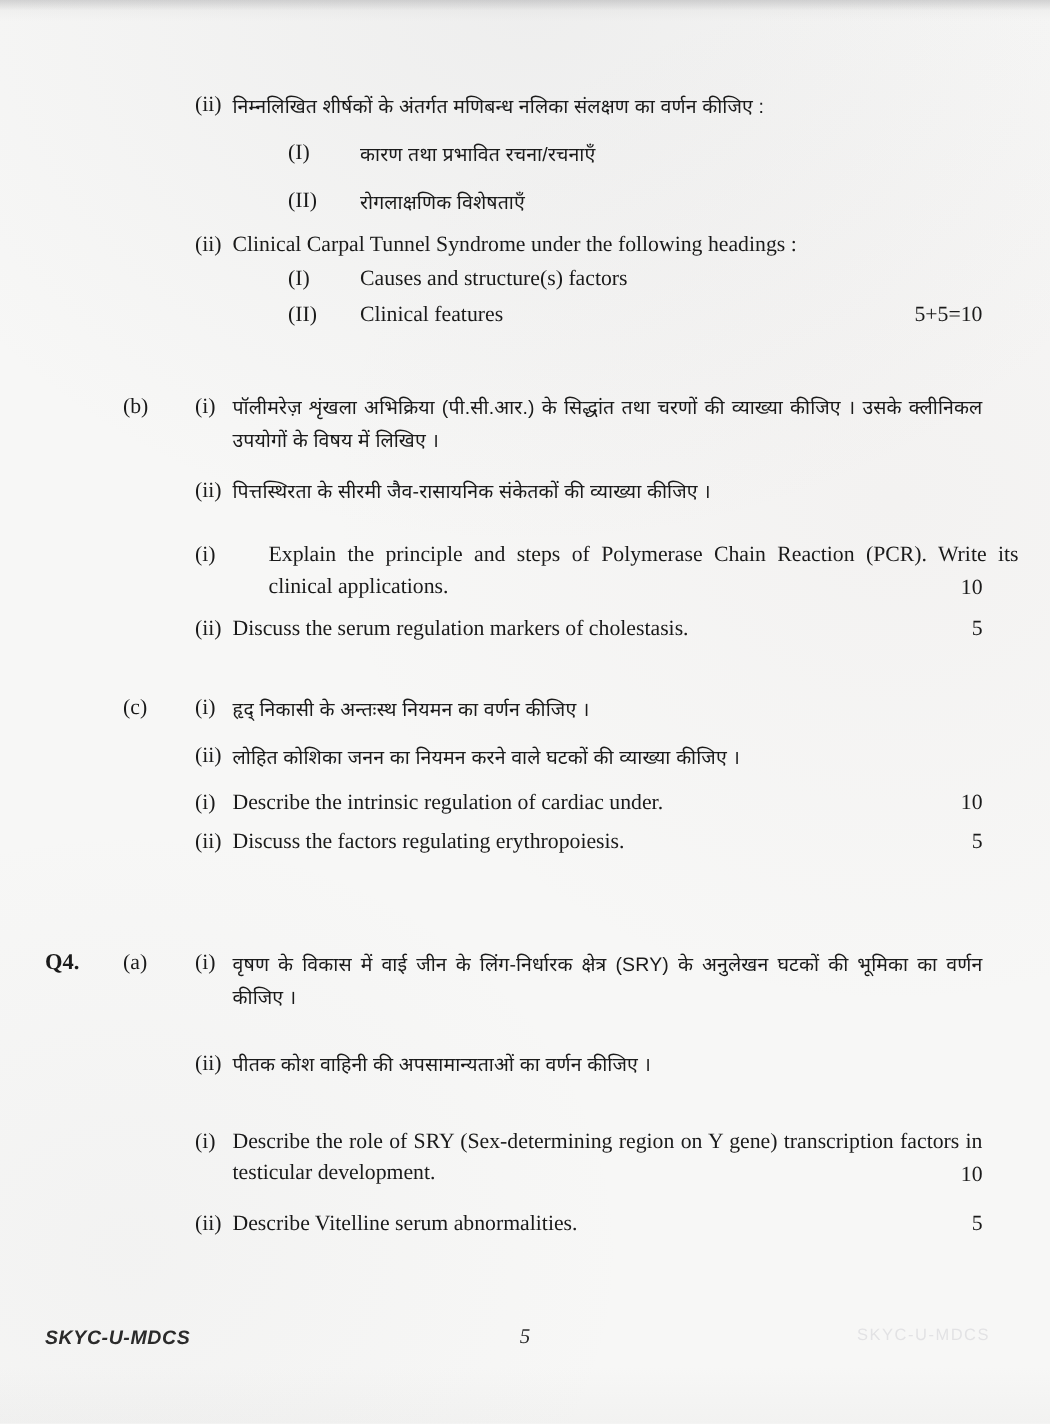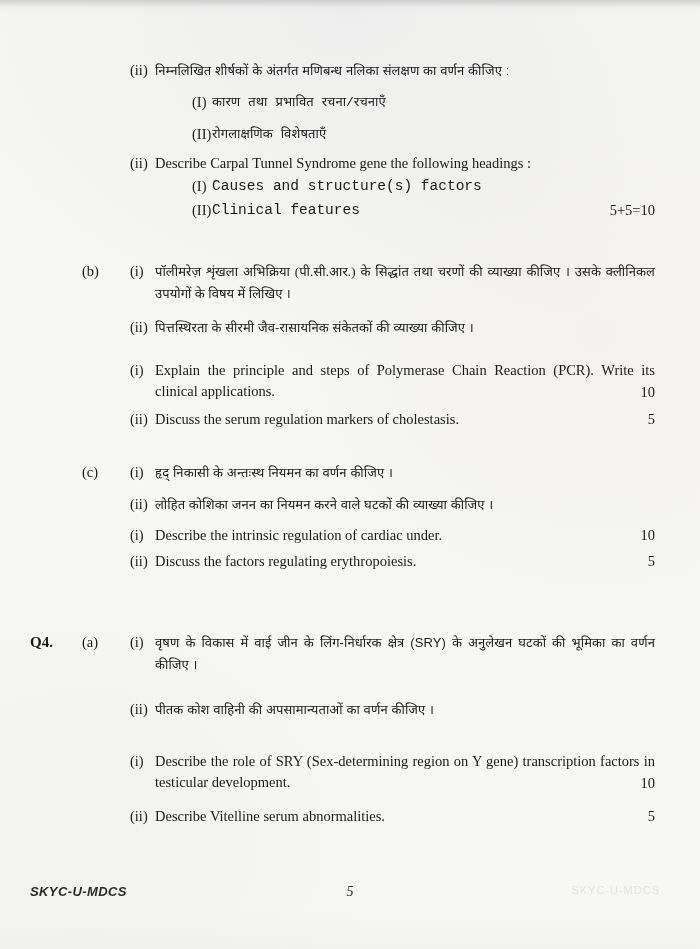--- a/index.html
+++ b/index.html
@@ -56,21 +56,21 @@
   .mk-r   { left: 130px; }
   .mk-rr  { left: 192px; }
 
   .body {
     position: absolute;
     left: 155px;
     width: 500px;
     font-size: 14.5px;
     line-height: 1.42;
   }
-  .body.sub   { left: 212px; width: 433px; font-family: Liberation Mono, monospace; }
+  .body.sub   { left: 240px; width: 433px; }
 
   .en {
     font-family: "Liberation Serif", "DejaVu Serif", serif;
     text-align: justify;
     text-align-last: left;
   }
   .hi {
     font-family: "Liberation Sans", "DejaVu Sans", sans-serif;
     font-size: 13px;
     line-height: 1.72;
@@ -135,45 +135,45 @@
     <span class="mk mk-rr">(I)</span>
     <div class="body sub hi">कारण तथा प्रभावित रचना/रचनाएँ</div>
   </div>
   <div class="row" style="top:124px; left:0; right:0;">
     <span class="mk mk-rr">(II)</span>
     <div class="body sub hi">रोगलाक्षणिक विशेषताएँ</div>
   </div>
 
   <div class="row" style="top:153px; left:0; right:0;">
     <span class="mk mk-r">(ii)</span>
-    <div class="body en">Describe Carpal Tunnel Syndrome gene the following headings :</div>
+    <div class="body en">Clinical Carpal Tunnel Syndrome under the following headings :</div>
   </div>
   <div class="row" style="top:176px; left:0; right:0;">
     <span class="mk mk-rr">(I)</span>
     <div class="body sub en">Causes and structure(s) factors</div>
   </div>
   <div class="row" style="top:200px; left:0; right:0;">
     <span class="mk mk-rr">(II)</span>
     <div class="body sub en">Clinical features</div>
     <span class="marks">5+5=10</span>
   </div>
 
   <div class="row" style="top:261px; left:0; right:0;">
     <span class="mk mk-a">(b)</span>
     <span class="mk mk-r">(i)</span>
-    <div class="body hi just" style="width:500px;font-family:Liberation Serif, serif;">पॉलीमरेज़ शृंखला अभिक्रिया (पी.सी.आर.) के सिद्धांत तथा चरणों की व्याख्या कीजिए । उसके क्लीनिकल उपयोगों के विषय में लिखिए ।</div>
+    <div class="body hi just" style="width:500px;">पॉलीमरेज़ शृंखला अभिक्रिया (पी.सी.आर.) के सिद्धांत तथा चरणों की व्याख्या कीजिए । उसके क्लीनिकल उपयोगों के विषय में लिखिए ।</div>
   </div>
   <div class="row" style="top:317px; left:0; right:0;">
     <span class="mk mk-r">(ii)</span>
     <div class="body hi">पित्तस्थिरता के सीरमी जैव-रासायनिक संकेतकों की व्याख्या कीजिए ।</div>
   </div>
 
   <div class="row" style="top:360px; left:0; right:0;">
     <span class="mk mk-r">(i)</span>
-    <div class="body en" style="text-align-last:left;">Explain the principle and steps of Polymerase Chain Reaction (PCR). Write its clinical applications.</div>
+    <div class="body en" style="text-align-last:left;margin-left:24px;">Explain the principle and steps of Polymerase Chain Reaction (PCR). Write its clinical applications.</div>
     <span class="marks" style="top:22px;">10</span>
   </div>
   <div class="row" style="top:409px; left:0; right:0;">
     <span class="mk mk-r">(ii)</span>
     <div class="body en">Discuss the serum regulation markers of cholestasis.</div>
     <span class="marks">5</span>
   </div>
 
   <div class="row" style="top:462px; left:0; right:0;">
     <span class="mk mk-a">(c)</span>

